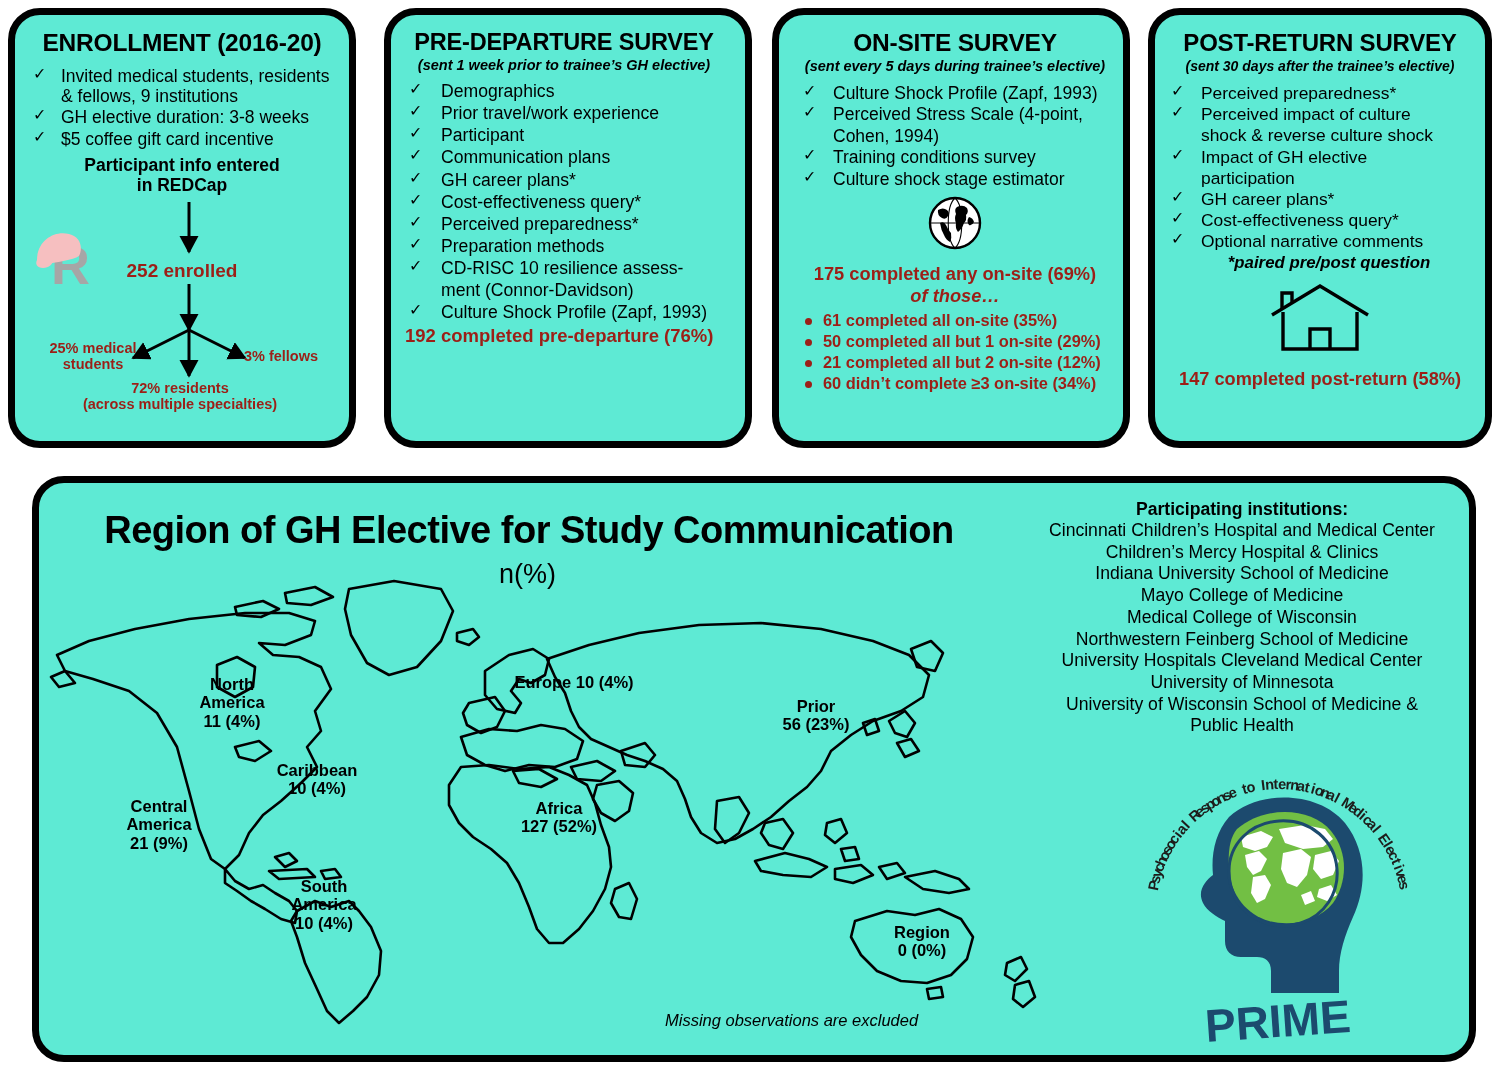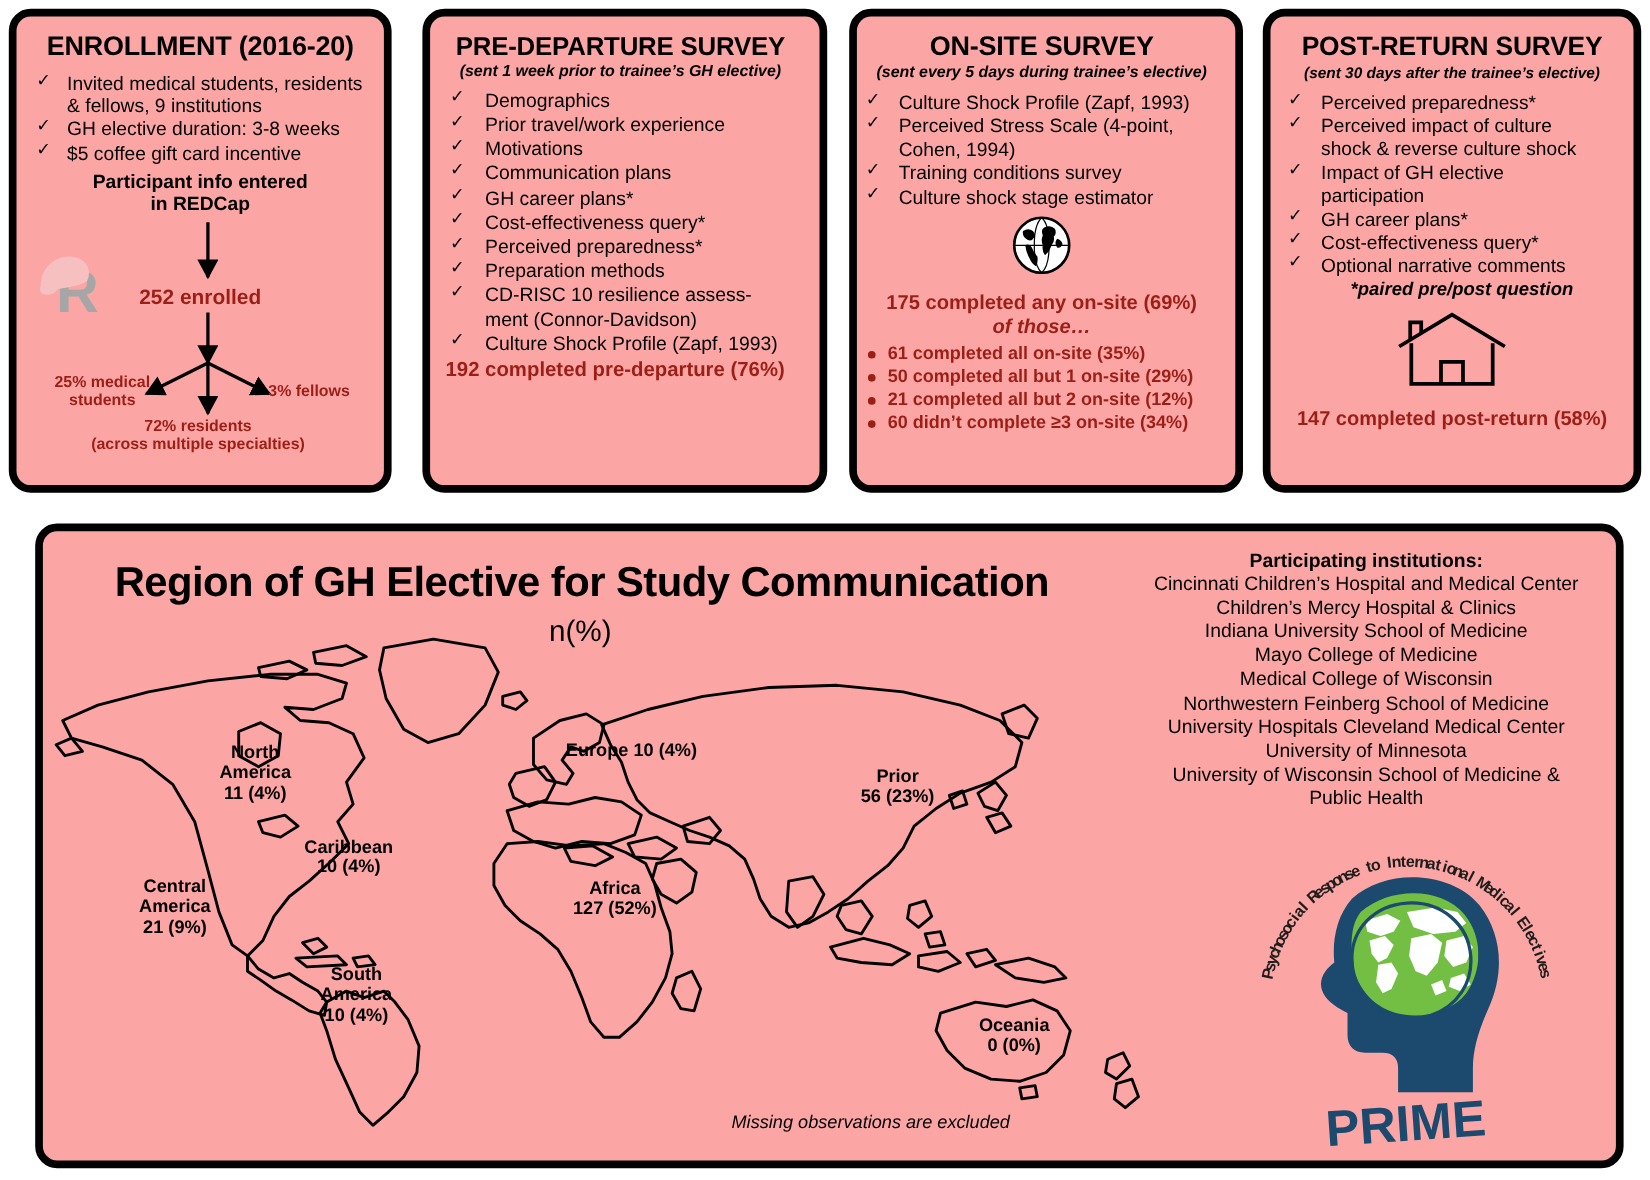--- a/index.html
+++ b/index.html
@@ -8,23 +8,23 @@
     background: #ffffff;
     font-family: "Liberation Sans", sans-serif;
     color: #000;
     overflow: hidden;
   }
   #root { position: relative; width: 1500px; height: 1073px; }
 
   
   .panel {
     position: absolute;
-    background: #fca5a5;
+    background: #5eead4;
     border: 7px solid #000;
-    border-radius: 20px;
+    border-radius: 32px;
   }
   .panel-title {
     text-align: center;
     font-weight: bold;
     letter-spacing: -0.2px;
   }
   .panel-sub {
     text-align: center;
     font-style: italic;
     font-weight: bold;
@@ -78,21 +78,21 @@
   .redcap-logo { position:absolute; left:6px; top:28px; width:74px; height:66px; }
 
   
   #p2 { left: 384px; top: 8px; width: 368px; height: 440px; padding: 14px 20px 6px 12px; }
   #p2 .panel-title { font-size: 23.5px; }
   #p2 ul.checklist { margin-top: 8px; }
   #p2 ul.checklist li { font-size: 17.6px; line-height: 1.145; margin-bottom: 2px; }
   #p2 .foot { font-size: 18.5px; text-align: left; padding-left: 2px; }
 
   
-  #p3 { left: 772px; top: 8px; width: 358px; height: 440px; padding: 14px 10px 6px 2px; }
+  #p3 { left: 772px; top: 8px; width: 358px; height: 440px; padding: 14px 10px 6px 18px; }
   #p3 .panel-title { font-size: 24.5px; }
   #p3 ul.checklist { margin-top: 9px; }
   #p3 ul.checklist li { font-size: 17.5px; line-height: 1.17; margin-bottom: 1px; padding-left: 36px; }
   #p3 .globe-wrap { text-align:center; margin-top: 6px; }
   #p3 .stat-head { margin-top: 8px; font-size: 18.3px; text-align:center; }
   #p3 .of-those { text-align:center; font-style: italic; font-weight:bold; font-size:18.3px; color:#9c1f17; }
   #p3 ul.bullets { list-style:none; margin-top: 3px; }
   #p3 ul.bullets li {
     position: relative; padding-left: 26px; font-size: 16.4px; font-weight: bold;
     color:#9c1f17; line-height: 1.27;
@@ -190,21 +190,21 @@
       </div>
     </div>
   </div>
 
   <div class="panel" id="p2">
     <div class="panel-title">PRE-DEPARTURE SURVEY</div>
     <div class="panel-sub">(sent 1 week prior to trainee’s GH elective)</div>
     <ul class="checklist">
       <li><span class="ck">✓</span><span>Demographics</span></li>
       <li><span class="ck">✓</span><span>Prior travel/work experience</span></li>
-      <li><span class="ck">✓</span><span>Motivations</span></li>
+      <li><span class="ck">✓</span><span>Participant</span></li>
       <li><span class="ck">✓</span><span>Communication plans</span></li>
       <li><span class="ck">✓</span><span>GH career plans*</span></li>
       <li><span class="ck">✓</span><span>Cost-effectiveness query*</span></li>
       <li><span class="ck">✓</span><span>Perceived preparedness*</span></li>
       <li><span class="ck">✓</span><span>Preparation methods</span></li>
       <li><span class="ck">✓</span><span>CD-RISC 10 resilience assess-</span></li>
       <li class="cont"><span>ment (Connor-Davidson)</span></li>
       <li><span class="ck">✓</span><span>Culture Shock Profile (Zapf, 1993)</span></li>
     </ul>
     <div class="foot red">192 completed pre-departure (76%)</div>
@@ -391,21 +391,21 @@
       <div>Africa</div>
       <div>127 (52%)</div>
     </div>
 
     <div class="maplabel" style="left:712px; top:214px; width:130px;">
       <div>Prior</div>
       <div>56 (23%)</div>
     </div>
 
     <div class="maplabel" style="left:818px; top:440px; width:130px;">
-      <div>Oceania</div>
+      <div>Region</div>
       <div>0 (0%)</div>
     </div>
 
     <div style="position:absolute;left:626px;top:528px;font-style:italic;font-size:16.5px;">Missing observations are excluded</div>
 
     <div id="inst">
       <div class="hd">Participating institutions:</div>
       <div class="row">Cincinnati Children’s Hospital and Medical Center</div>
       <div class="row">Children’s Mercy Hospital &amp; Clinics</div>
       <div class="row">Indiana University School of Medicine</div>

